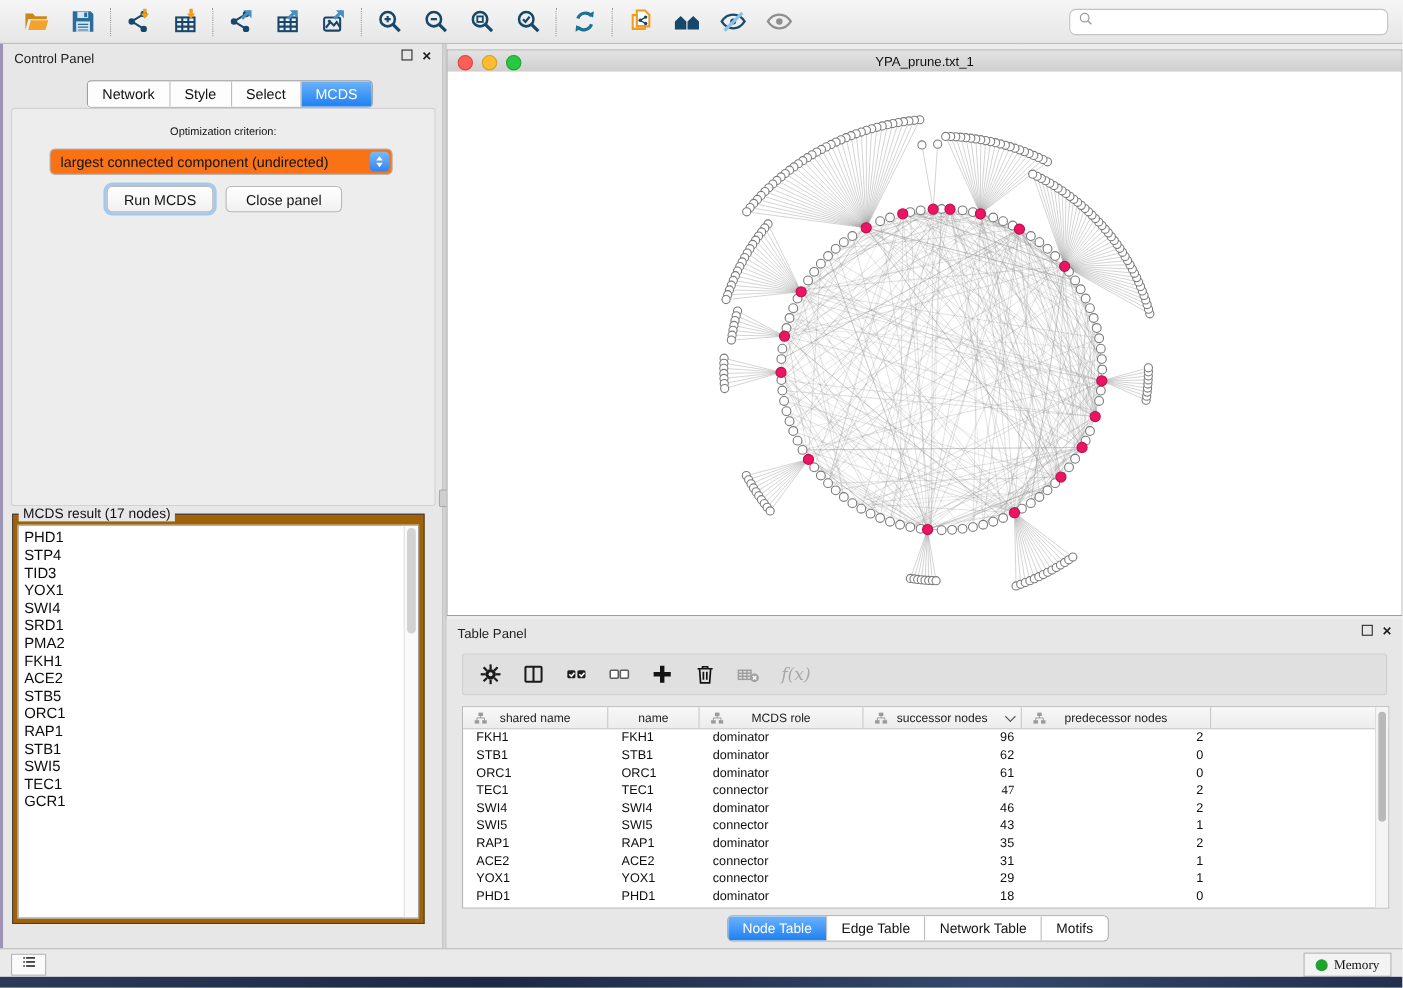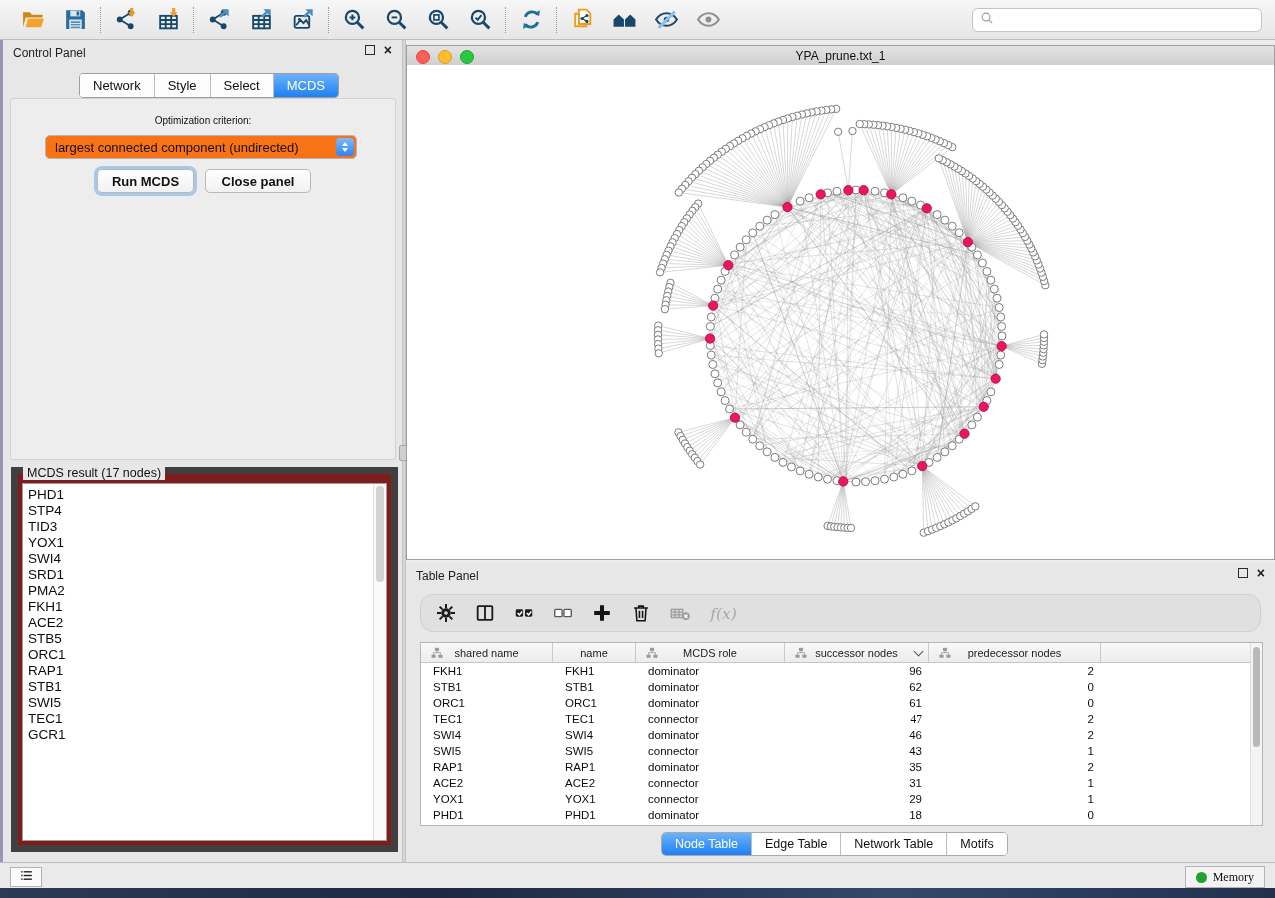--- a/index.html
+++ b/index.html
@@ -40,24 +40,24 @@
   .opt-label{position:absolute;left:0;width:100%;top:16px;text-align:center;font-size:10px;color:#111;}
   .criterion{position:absolute;left:34px;top:36px;width:312px;height:24px;background:#f97316;border:1px solid #b5b5b5;
     border-radius:5px;display:flex;align-items:center;box-sizing:border-box;font-size:13px;color:#111;}
   .criterion .val{flex:1;padding-left:9px;white-space:nowrap;}
   .stepper{width:18px;height:18px;margin:2px 2px 2px 0;border-radius:4px;
     background:linear-gradient(#7cb9f9,#2f84f4);display:flex;flex-direction:column;align-items:center;justify-content:center;gap:2px;}
   .stepper i{width:0;height:0;border-left:3.5px solid transparent;border-right:3.5px solid transparent;}
   .stepper i.up{border-bottom:4px solid #fff;}
   .stepper i.down{border-top:4px solid #fff;}
   .mac-btn{position:absolute;height:24px;background:linear-gradient(#ffffff,#f1f1f1);border:1px solid #b9b9b9;
-    border-radius:5px;font-size:13px;color:#111;display:flex;align-items:center;justify-content:center;box-sizing:border-box;font-weight:bold;}
+    border-radius:5px;font-size:13px;color:#111;display:flex;align-items:center;justify-content:center;box-sizing:border-box;}
   .btn-run{left:86px;top:70px;width:97px;box-shadow:0 0 0 3px rgba(108,169,233,.55);}
   .btn-closepanel{left:194px;top:70px;width:106px;}
-  .fieldset{position:absolute;left:8px;top:427px;width:373px;height:371px;border:7px solid #404040;background:#7f1d1d;}
+  .fieldset{position:absolute;left:8px;top:427px;width:373px;height:371px;border:1px solid #404040;background:#a16207;}
   .fieldset .legend{position:absolute;top:-8px;left:5px;background:#e7e7e7;padding:0 4px;font-size:12.5px;color:#111;}
   .mcds-list{position:absolute;left:4px;right:4px;top:9px;bottom:4px;background:#fff;border:1px solid #9e9e9e;overflow:hidden;}
   .mcds-item{font-size:13.5px;line-height:16px;padding-left:5px;color:#0c0c0c;}
   .mcds-scroll{position:absolute;right:0;top:0;bottom:0;width:12px;background:#fafafa;border-left:1px solid #e0e0e0;}
   .mcds-thumb{position:absolute;left:1.5px;top:2px;width:8px;height:96px;background:#d2d2d2;border-radius:4px;}
 
   
   .vsplit{position:absolute;left:402px;top:40px;width:4px;height:822px;background:#d6d6d6;border-left:1px solid #c2c2c2;border-right:1px solid #c2c2c2;box-sizing:border-box;}
   .vsplit-handle{position:absolute;left:399px;top:445px;width:9px;height:14px;background:#cfcfcf;border:1px solid #a8a8a8;border-radius:2px;}
 
@@ -70,21 +70,21 @@
   .light{width:12px;height:12px;border-radius:50%;}
   .light.red{background:#ff5f57;border:0.5px solid #e0443e;}
   .light.yellow{background:#febc2e;border:0.5px solid #d89e24;}
   .light.green{background:#28c840;border:0.5px solid #1ea433;}
   .net-title{font-size:12px;color:#111;font-weight:500;}
   .net-canvas{position:absolute;left:0;top:19px;width:867px;height:494px;background:#fff;overflow:hidden;}
 
   
   .table-panel{position:absolute;left:406px;top:563px;width:869px;height:299px;background:#e7e7e7;}
   .tp-toolbar{position:absolute;left:14px;top:31px;width:841px;height:38px;background:#e0e0e0;
-    border:1px solid #d0d0d0;border-radius:13px;display:flex;align-items:center;gap:17px;padding-left:14px;box-sizing:border-box;}
+    border:1px solid #d0d0d0;border-radius:3px;display:flex;align-items:center;gap:17px;padding-left:14px;box-sizing:border-box;}
   .tpico{display:flex;align-items:center;justify-content:center;height:24px;}
   .tpico svg{width:22px;height:22px;}
   .tpico.fx svg{width:32px;}
   .dtable{position:absolute;left:14px;top:79px;width:843px;height:184px;background:#fff;border:1px solid #b7b7b7;box-sizing:border-box;}
   .dt-header{display:flex;height:19px;background:linear-gradient(#f8f8f8,#ececec);border-bottom:1px solid #c6c6c6;}
   .dt-hcell{position:relative;display:flex;align-items:center;justify-content:center;font-size:11px;color:#222;
     border-right:1px solid #c9c9c9;box-sizing:border-box;}
   .dt-hcell svg{position:absolute;left:5px;width:12px;height:12px;}
   .hdr-caret{position:absolute;right:6px;width:6px;height:6px;border-right:1.4px solid #555;border-bottom:1.4px solid #555;
     transform:rotate(45deg);margin-top:-3px;}

